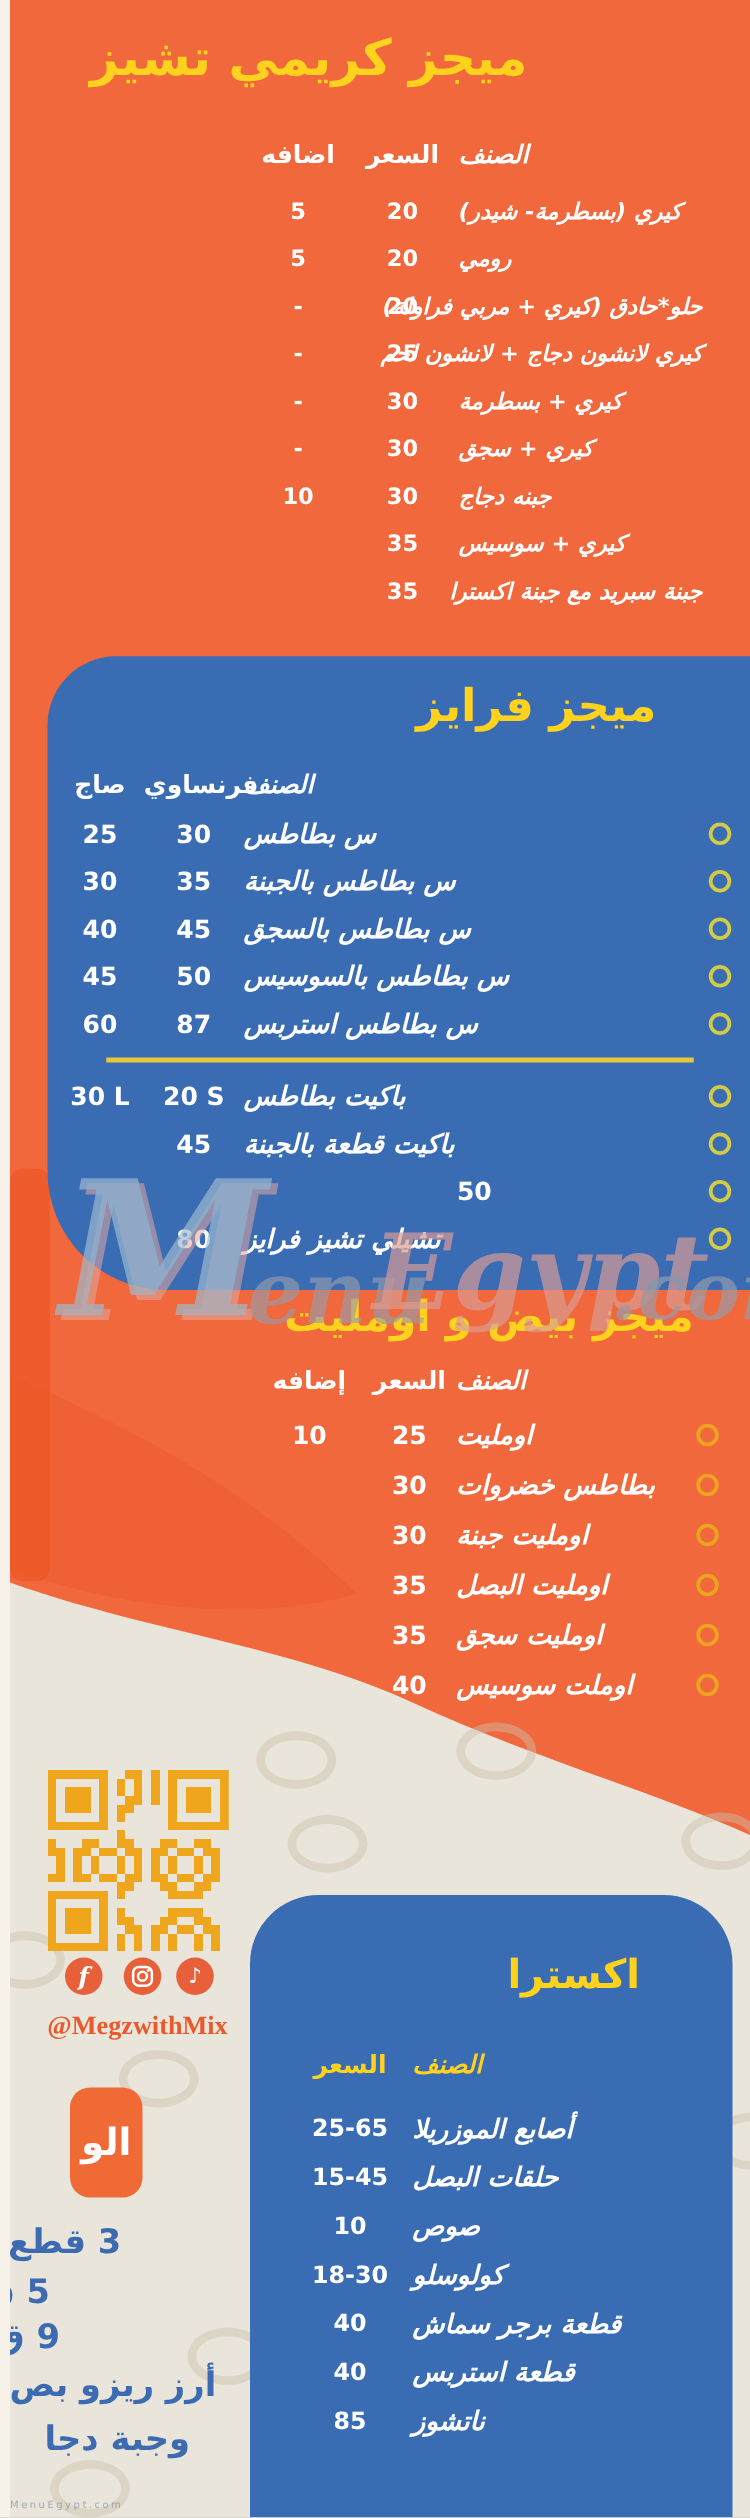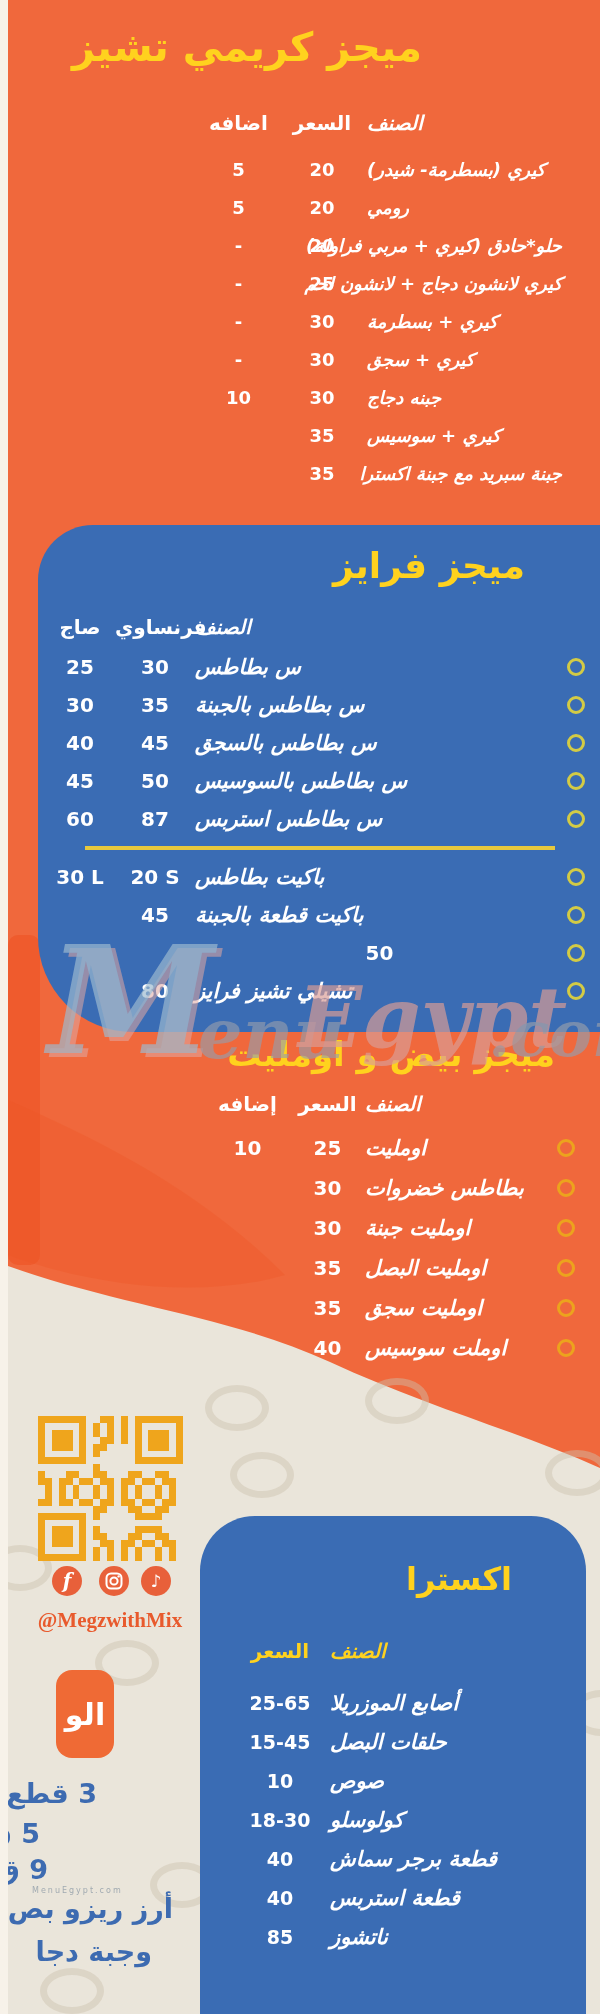--- a/index.html
+++ b/index.html
@@ -58,22 +58,22 @@
 
   
   .wm{position:absolute;left:0;top:930px;width:600px;height:210px;z-index:6;pointer-events:none;
       font-family:"DejaVu Serif",serif;font-style:italic;font-weight:700;opacity:.85;}
   .wm span{position:absolute;white-space:nowrap;}
   .wm-m{left:48px;top:-18px;font-size:150px;color:rgba(158,186,208,.8);
         text-shadow:5px 4px 0 rgba(224,168,162,.65);}
   .wm-1{left:198px;top:62px;font-size:70px;color:rgba(150,158,172,.75);}
   .wm-2{left:298px;top:38px;font-size:84px;color:rgba(219,158,150,.8);}
   .wm-3{left:488px;top:66px;font-size:64px;color:rgba(150,158,172,.78);}
-  .wm-small{position:absolute;top:1886px;left:8px;font-size:8px;letter-spacing:2px;
-            color:rgba(130,145,160,.7);z-index:3;font-weight:400;padding-left:24px;}
+  .wm-small{position:absolute;top:1999px;left:8px;font-size:8px;letter-spacing:2px;
+            color:rgba(130,145,160,.7);z-index:3;font-weight:400;}
 </style>
 </head>
 <body>
 
 <div class="page">
 
   <svg class="bg" width="600" height="2014" viewBox="0 0 600 2014">
     <path d="M8 0 H600 V1468 C520 1432 430 1408 330 1362 C230 1316 120 1306 8 1266 Z" fill="#F0683C"></path>
     <rect x="8" y="935" width="32" height="330" rx="10" fill="#EE5526" opacity="0.7"></rect>
     <path d="M8 1100 C100 1140 200 1190 285 1275 C200 1300 90 1285 8 1255 Z" fill="#EE5526" opacity="0.35"></path>

